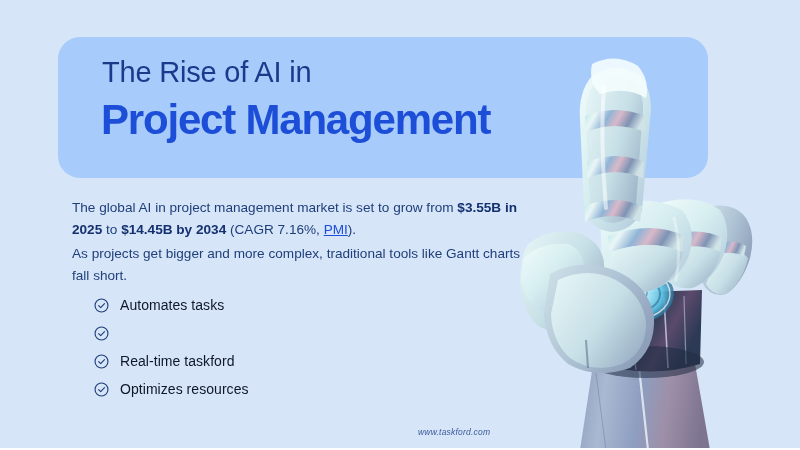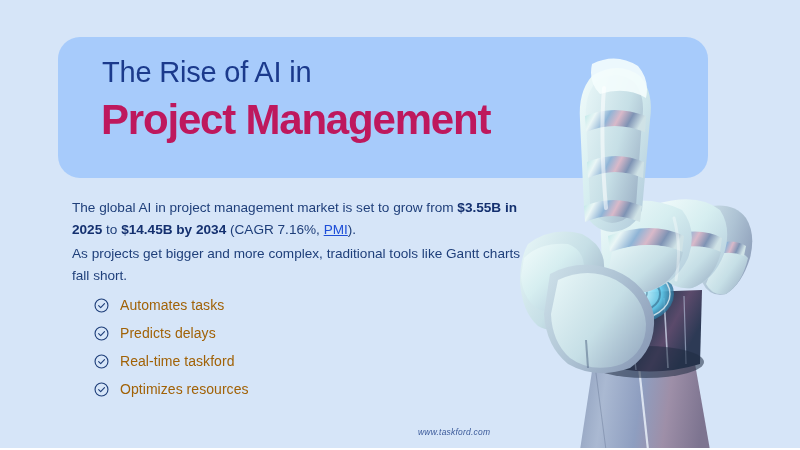--- a/index.html
+++ b/index.html
@@ -41,21 +41,21 @@
     color: #1b3a8c;
     white-space: nowrap;
   }
   #title-line2 {
     position: absolute;
     left: 43px;
     top: 59px;
     font-size: 42px;
     font-weight: 700;
     letter-spacing: -1.2px;
-    color: #be185d;
+    color: #1d4ed8;
     white-space: nowrap;
   }
 
   
   #body-copy {
     position: absolute;
     left: 72px;
     top: 197px;
     width: 452px;
     font-size: 13.6px;
@@ -83,21 +83,21 @@
   }
   .check-icon {
     width: 15px;
     height: 15px;
     flex: 0 0 15px;
     margin-right: 11px;
     display: block;
   }
   .feature-label {
     font-size: 14px;
-    color: #a16207;
+    color: #0f172a;
     letter-spacing: 0.05px;
     white-space: nowrap;
   }
 
   
   #footer-url {
     position: absolute;
     left: 378px;
     top: 427px;
     font-size: 8.5px;
@@ -140,21 +140,20 @@
         <path d="M6.2 10.2 L8.9 12.9 L14 7.4" fill="none" stroke="#1f3f7a" stroke-width="1.5" stroke-linecap="round" stroke-linejoin="round"></path>
       </svg>
       <span class="feature-label">Automates tasks</span>
     </div>
 
     <div class="feature-row">
       <svg class="check-icon" viewBox="0 0 20 20">
         <circle cx="10" cy="10" r="8.6" fill="none" stroke="#1f3f7a" stroke-width="1.5"></circle>
         <path d="M6.2 10.2 L8.9 12.9 L14 7.4" fill="none" stroke="#1f3f7a" stroke-width="1.5" stroke-linecap="round" stroke-linejoin="round"></path>
       </svg>
-      <span class="feature-label">Predicts delays</span>
     </div>
 
     <div class="feature-row">
       <svg class="check-icon" viewBox="0 0 20 20">
         <circle cx="10" cy="10" r="8.6" fill="none" stroke="#1f3f7a" stroke-width="1.5"></circle>
         <path d="M6.2 10.2 L8.9 12.9 L14 7.4" fill="none" stroke="#1f3f7a" stroke-width="1.5" stroke-linecap="round" stroke-linejoin="round"></path>
       </svg>
       <span class="feature-label">Real-time taskford</span>
     </div>
 

